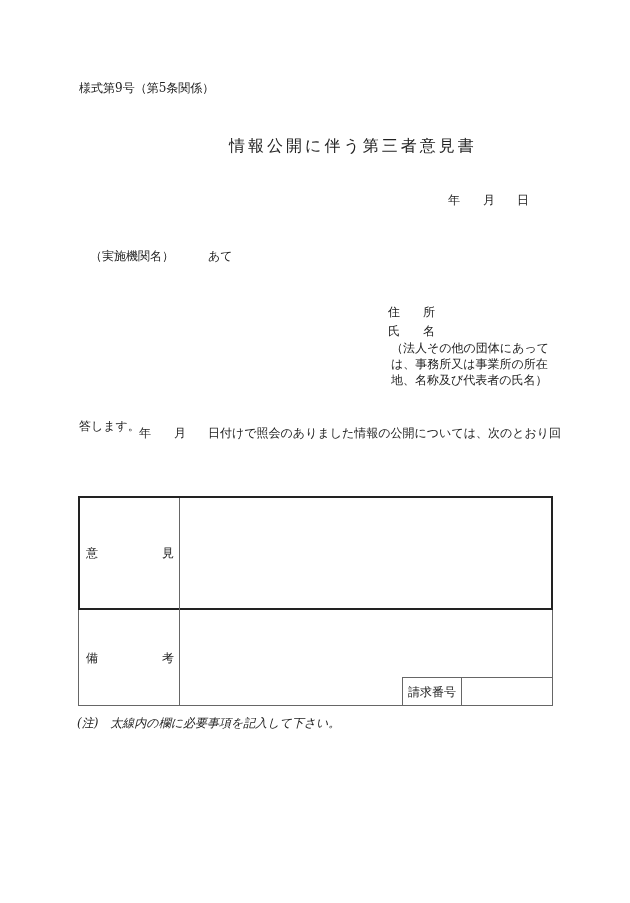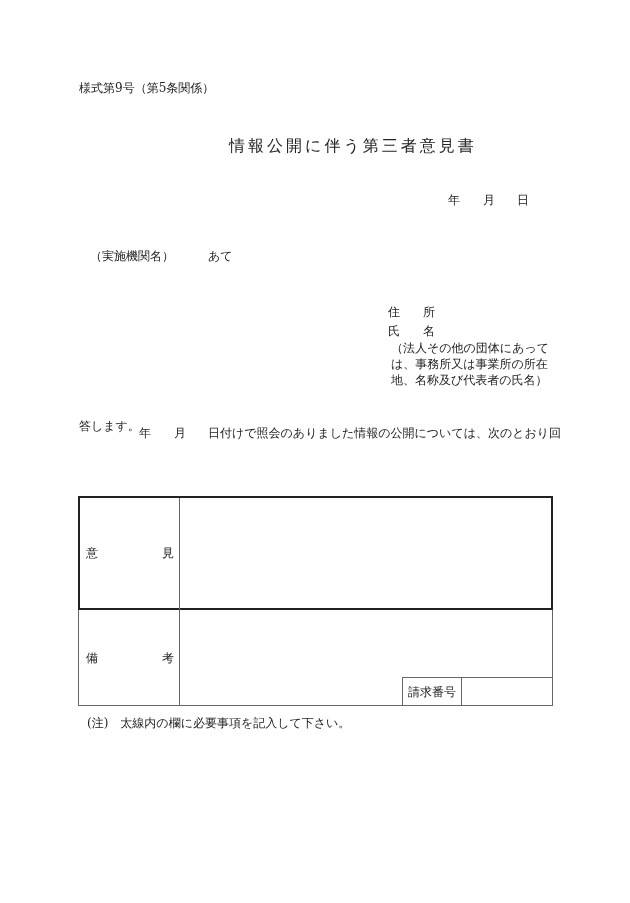--- a/index.html
+++ b/index.html
@@ -45,21 +45,21 @@
     #body-text-2 { left: 79px; top: 419px; }
     .line { position: absolute; background: #222; }
     .thin { background: #666; }
 
     #opinion-label-a { left: 86px; top: 546px; }
     #opinion-label-b { left: 162px; top: 546px; }
     #remarks-label-a { left: 86px; top: 651px; }
     #remarks-label-b { left: 162px; top: 651px; }
     #request-number-label { left: 408px; top: 685px; }
 
-    #footnote { left: 87px; top: 716px; }
+    #footnote { left: 77px; top: 716px; font-style: italic; }
 
     .field-area { position: absolute; }
   </style>
 </head>
 <body>
 
 <div>
 
   <div id="form-number" class="abs t12">様式第9号（第5条関係）</div>
 

